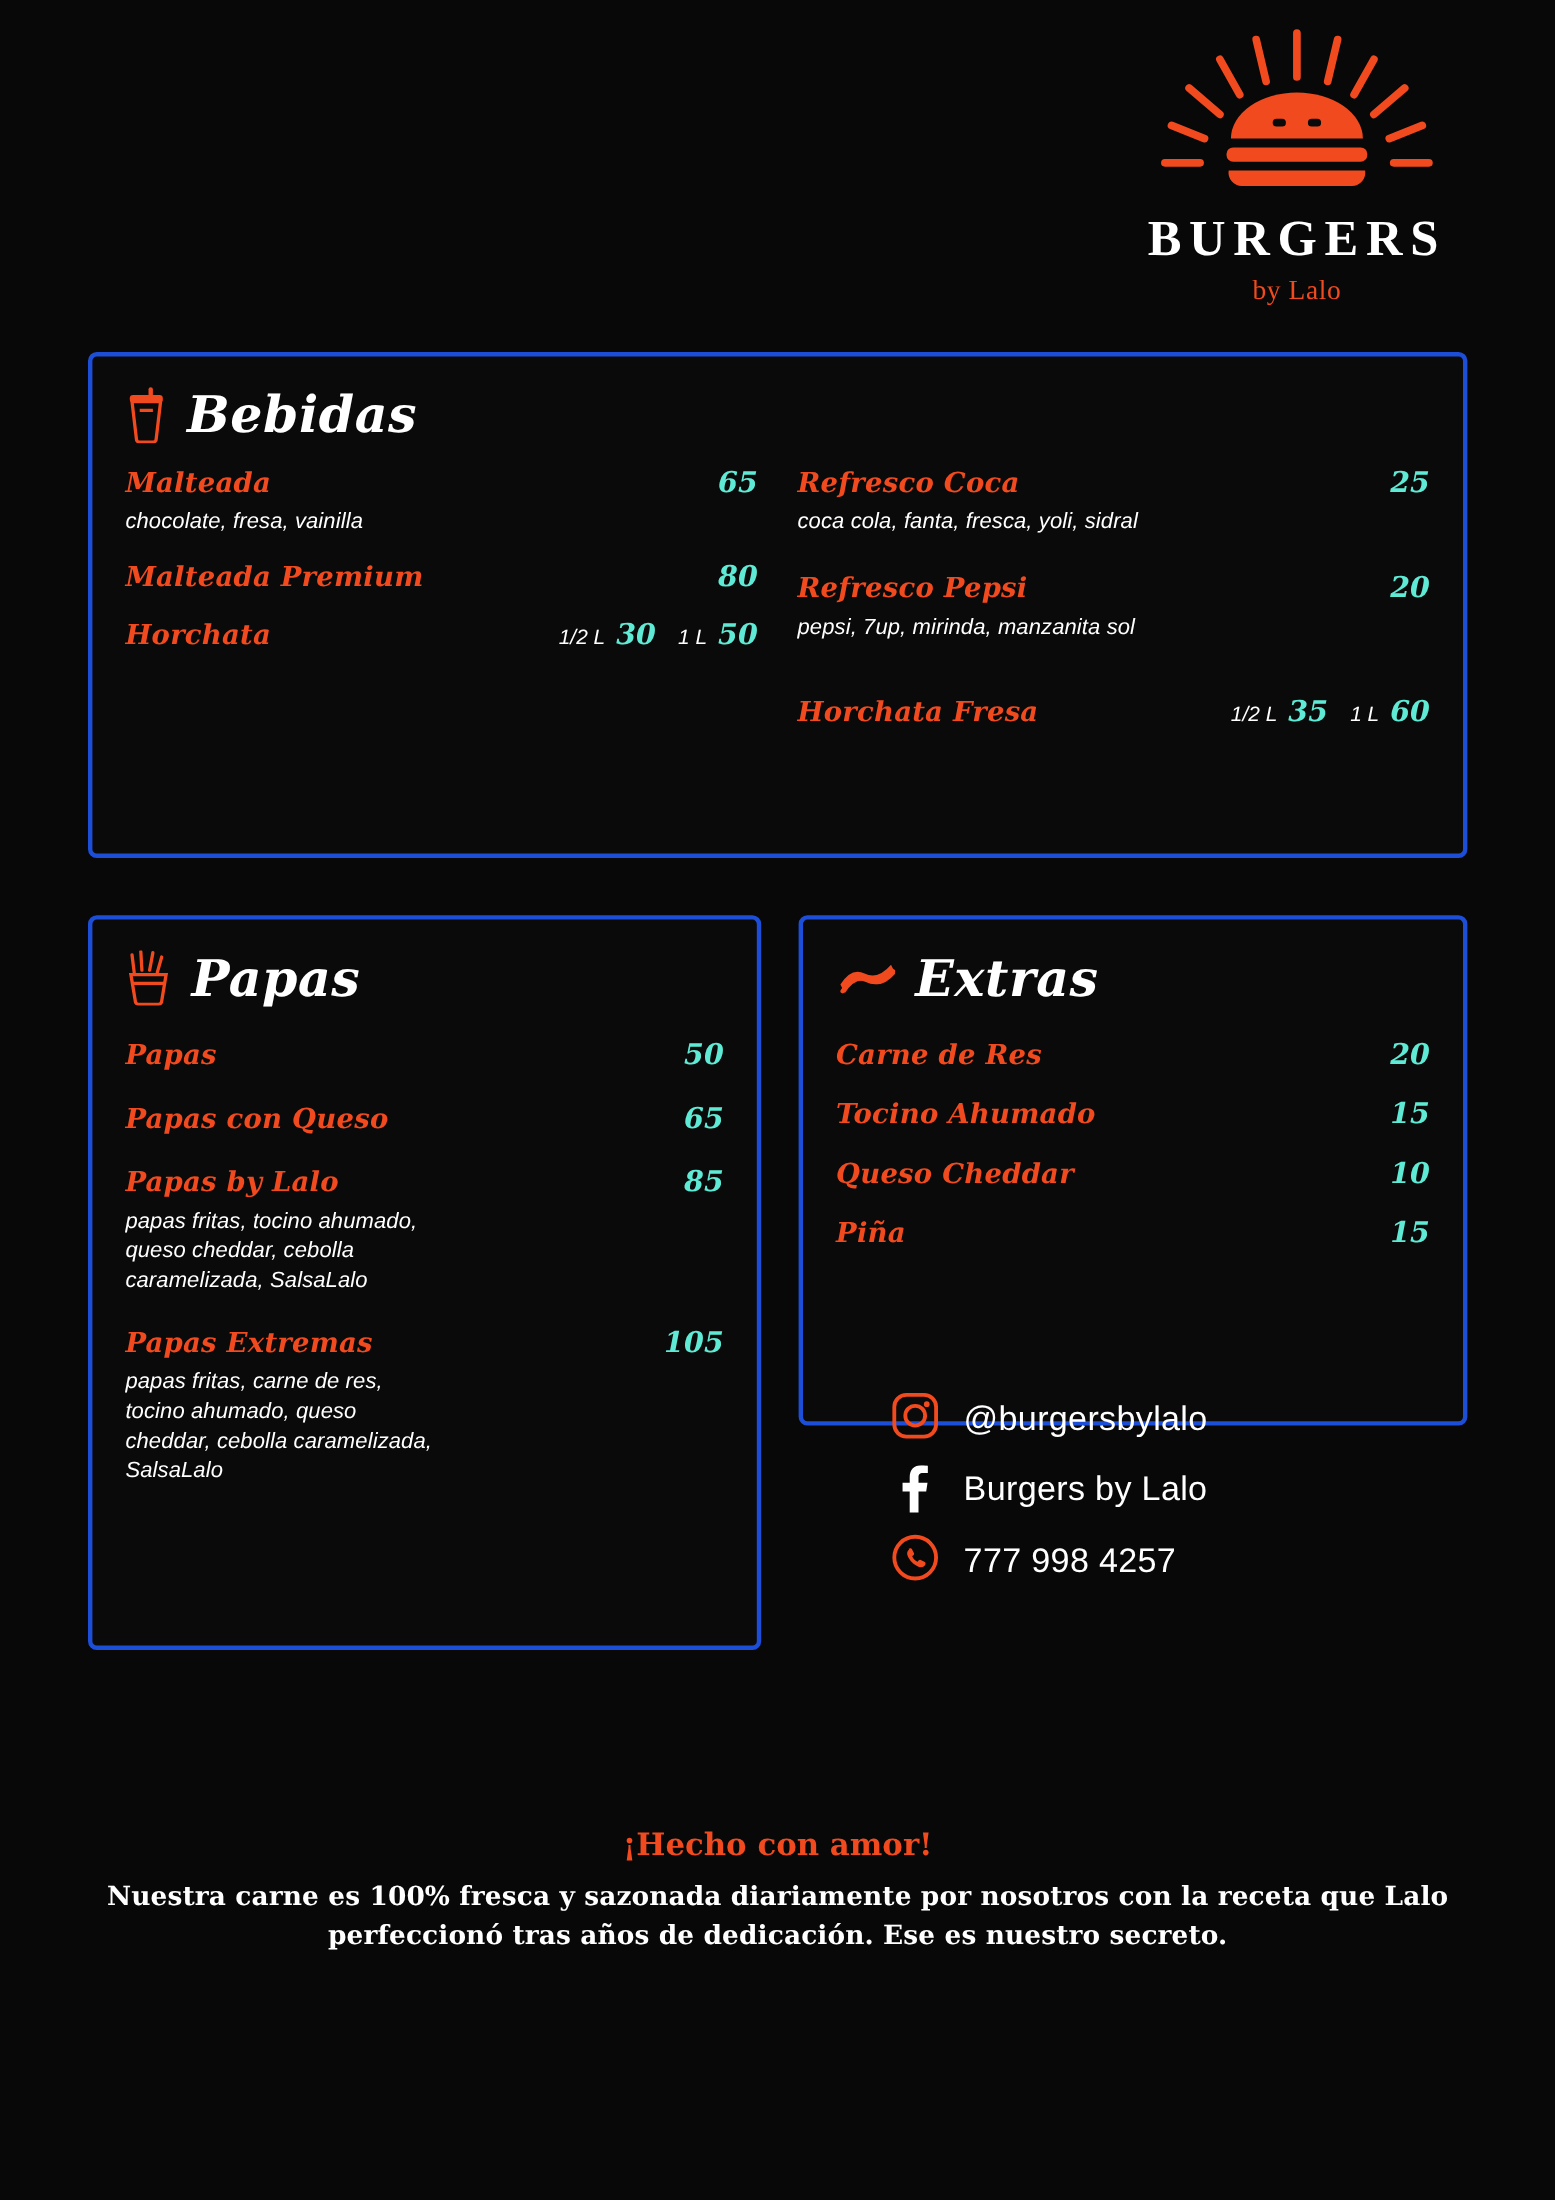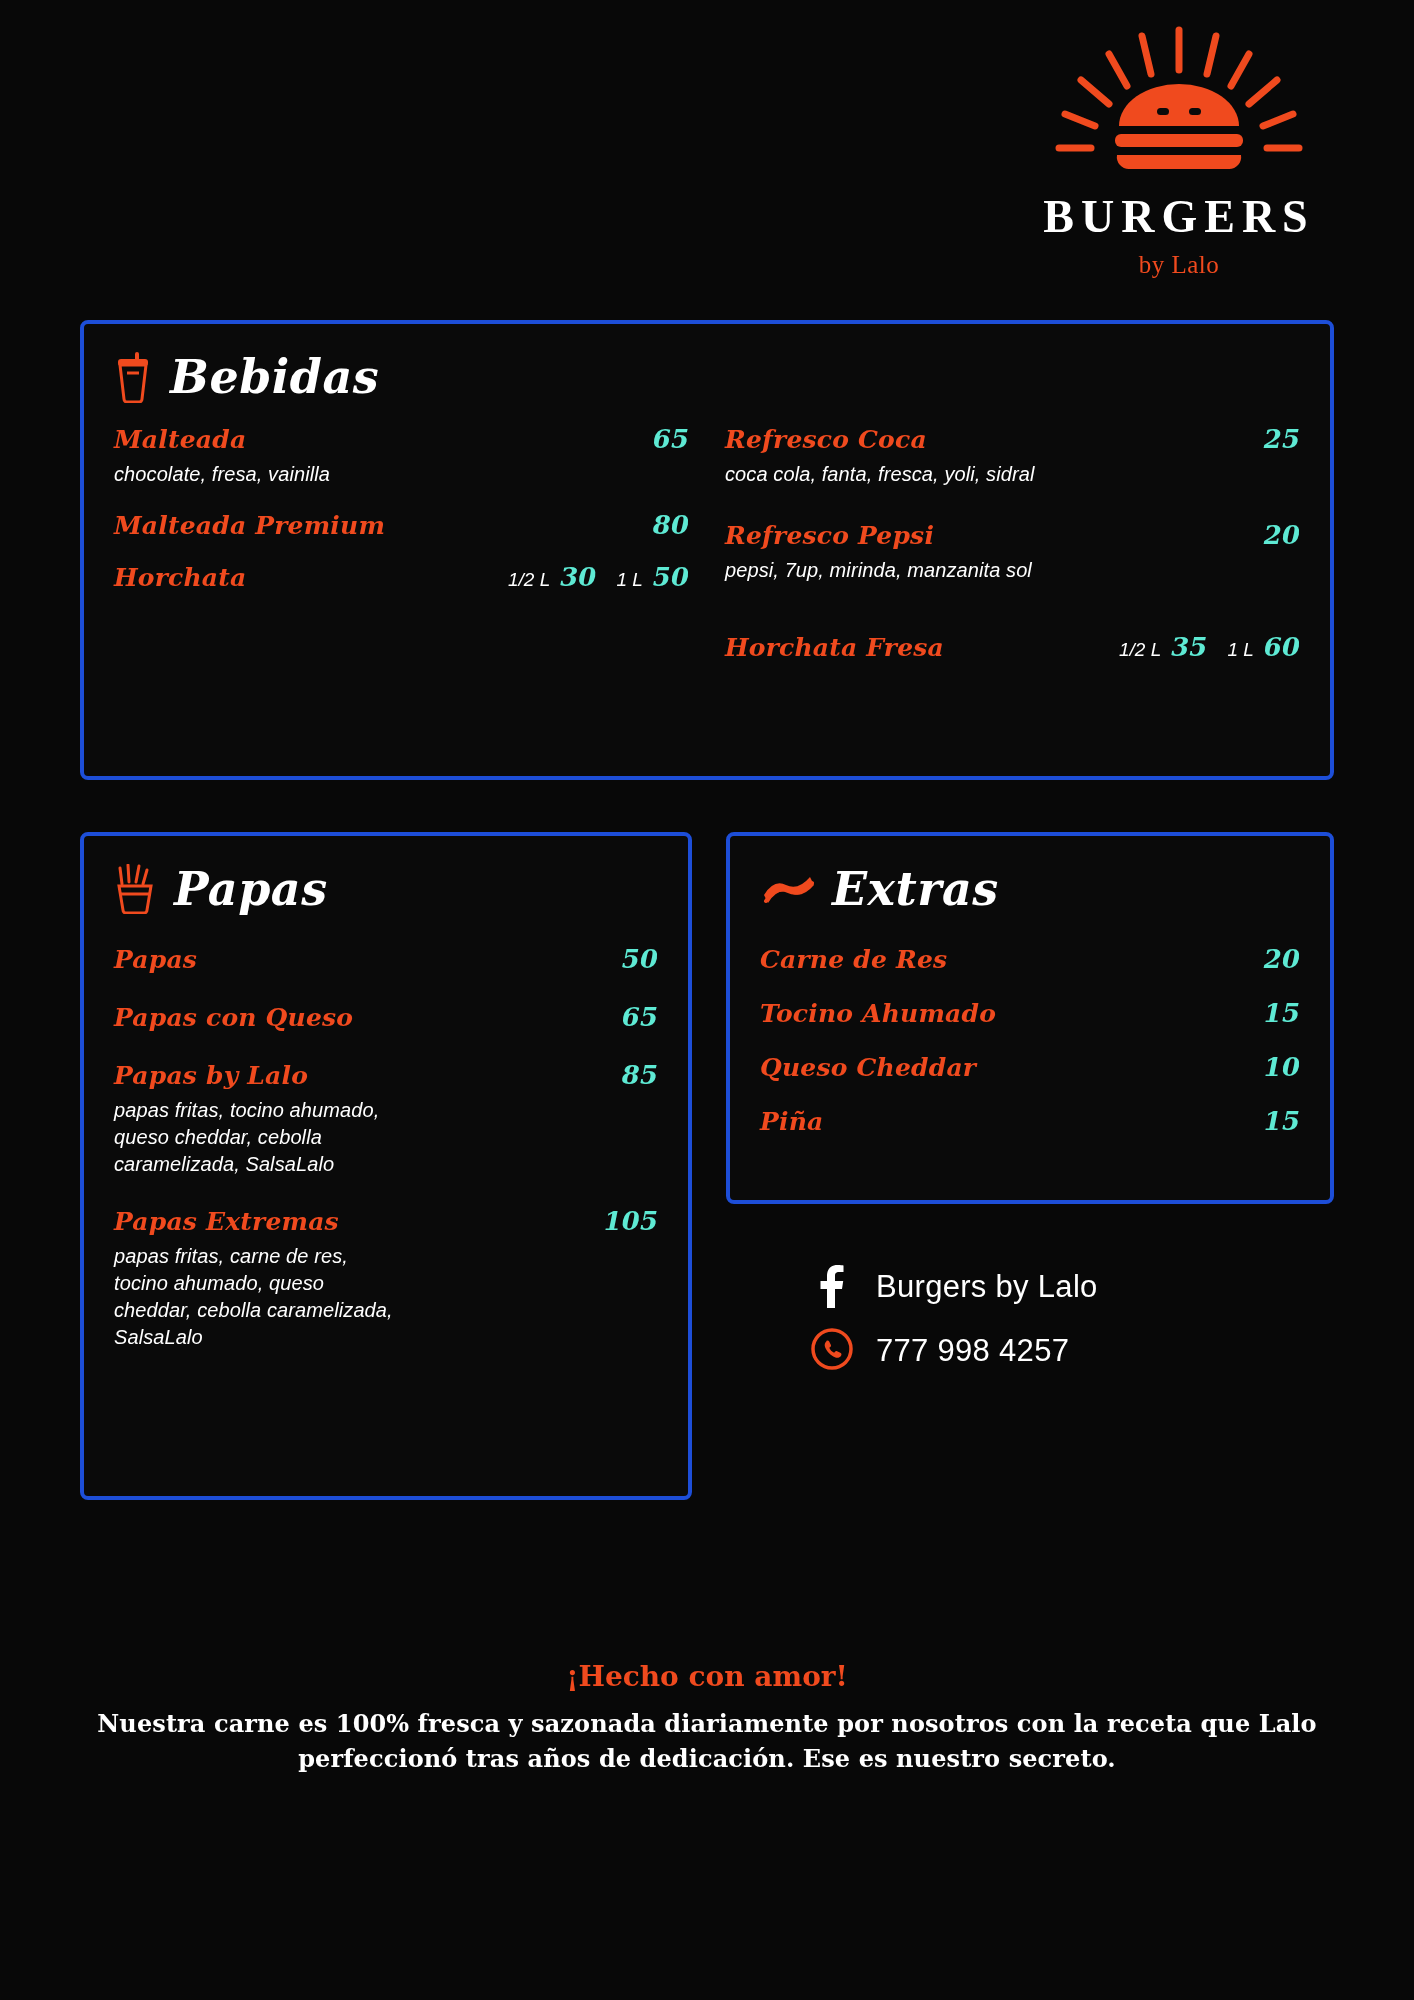--- a/index.html
+++ b/index.html
@@ -330,21 +330,21 @@
           <div class="item-desc" style="white-space:pre-line">papas fritas, carne de res,
 tocino ahumado, queso
 cheddar, cebolla caramelizada,
 SalsaLalo</div>
         </div>
 
       </div>
     </div>
   </div>
 
-  <div class="card" style="left:726px; top:832px; width:608px; height:372px;">
+  <div class="card" style="left:726px; top:832px; width:608px; height:464px;">
     <div class="card-head">
       <span class="card-icon">
         <svg width="54" height="40" viewBox="0 0 54 40">
           <path d="M4 26 q10 -16 22 -10 q12 6 24 -8 l4 8 q-12 14 -24 8 q-12 -6 -22 10 z" fill="#F04A1E"></path>
           <path d="M6 32 q10 -16 22 -10 q12 6 24 -8" fill="none" stroke="#F04A1E" stroke-width="4" stroke-linecap="round"></path>
         </svg>
       </span>
       <span class="card-title">Extras</span>
     </div>
 
@@ -378,20 +378,30 @@
             <span class="item-price">15</span>
           </div>
         </div>
 
       </div>
     </div>
   </div>
 
   <div class="contact">
 
+    <div class="contact-row">
+      <span>
+        <svg width="44" height="44" viewBox="0 0 44 44">
+          <rect x="3" y="3" width="38" height="38" rx="11" fill="none" stroke="#F04A1E" stroke-width="3.5"></rect>
+          <circle cx="22" cy="22" r="9" fill="none" stroke="#F04A1E" stroke-width="3.5"></circle>
+          <circle cx="32.5" cy="11.5" r="2.6" fill="#F04A1E"></circle>
+        </svg>
+      </span>
+      <span class="contact-text">@burgersbylalo</span>
+    </div>
 
     <div class="contact-row">
       <span style="width:44px;display:flex;justify-content:center;">
         <svg width="26" height="44" viewBox="0 0 26 44">
           <path d="M16 43 V24 h7 l1.2 -8 H16 v-5 c0 -2.4 0.7 -4 4.2 -4 H24.5 V0.4 C23.8 0.3 21.3 0 18.4 0 12.2 0 8 3.8 8 10.8 V16 H1.5 v8 H8 v19 z" fill="#ffffff"></path>
         </svg>
       </span>
       <span class="contact-text">Burgers by Lalo</span>
     </div>
 

